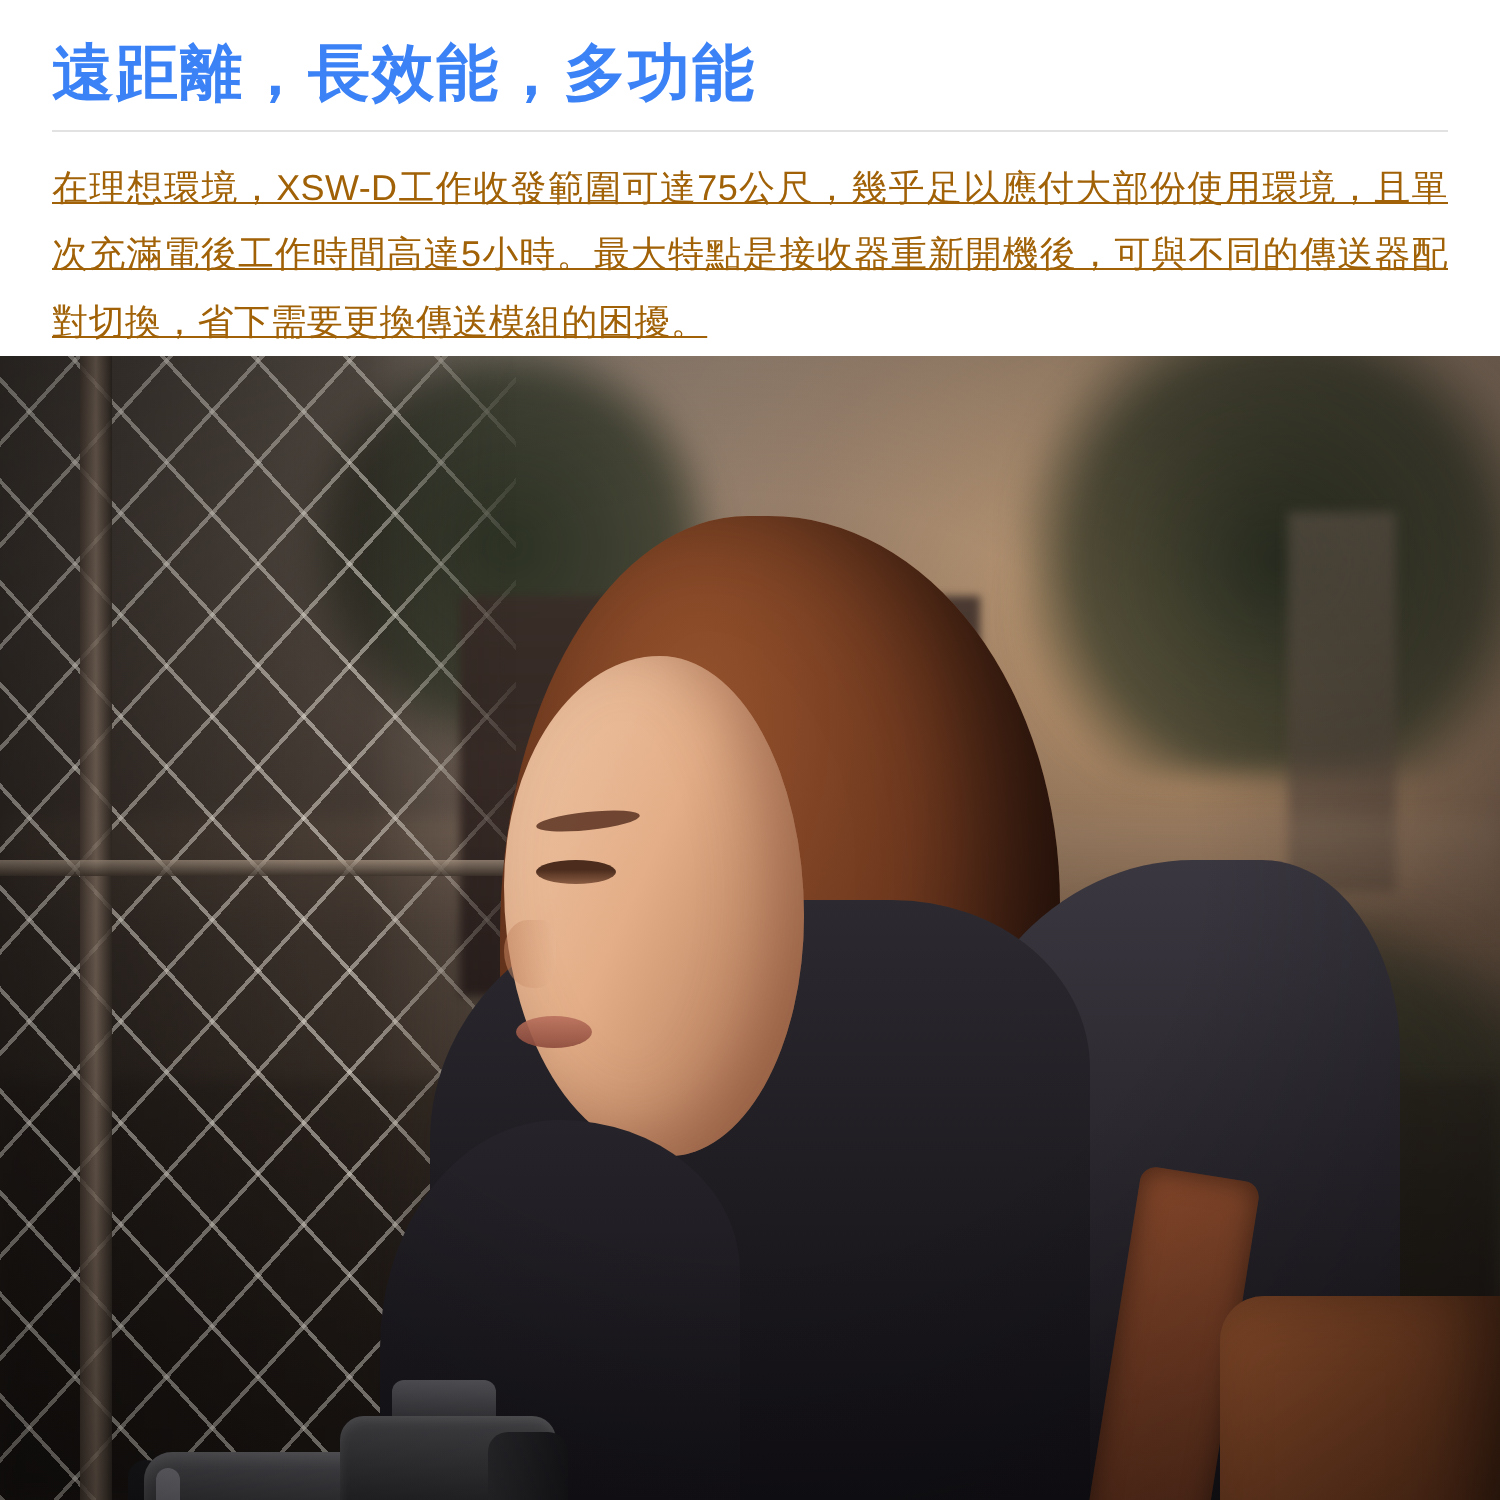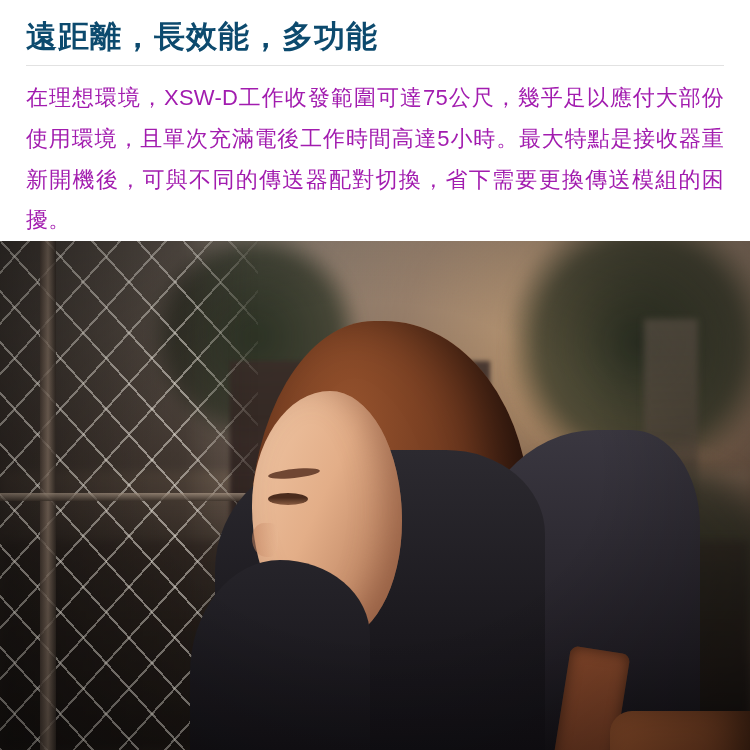--- a/index.html
+++ b/index.html
@@ -22,38 +22,39 @@
     flex-direction: column;
   }
   .text-block {
     padding: 18px 26px 0 26px;
     box-sizing: border-box;
     flex: 0 0 auto;
   }
   .headline {
     font-size: 31px;
     font-weight: bold;
-    color: #0c4a6e;
+    color: #3b82f6;
     letter-spacing: 1px;
     line-height: 1.2;
     margin: 0 0 8px 0;
     white-space: nowrap;
   }
   .headline-rule {
     height: 1px;
     background: #e2e2e2;
     margin: 10px 0 12px 0;
   }
   .body-copy {
-    font-size: 22px;
-    color: #a21caf;
+    font-size: 18px;
+    color: #a16207;
     line-height: 1.85;
     letter-spacing: 0.2px;
     text-align: justify;
     margin: 0;
+    text-decoration: underline;
   }
   .hero {
     position: relative;
     width: 750px;
     flex: 1 1 auto;
     overflow: hidden;
     background: #2a2028;
   }
   
   .sky {

